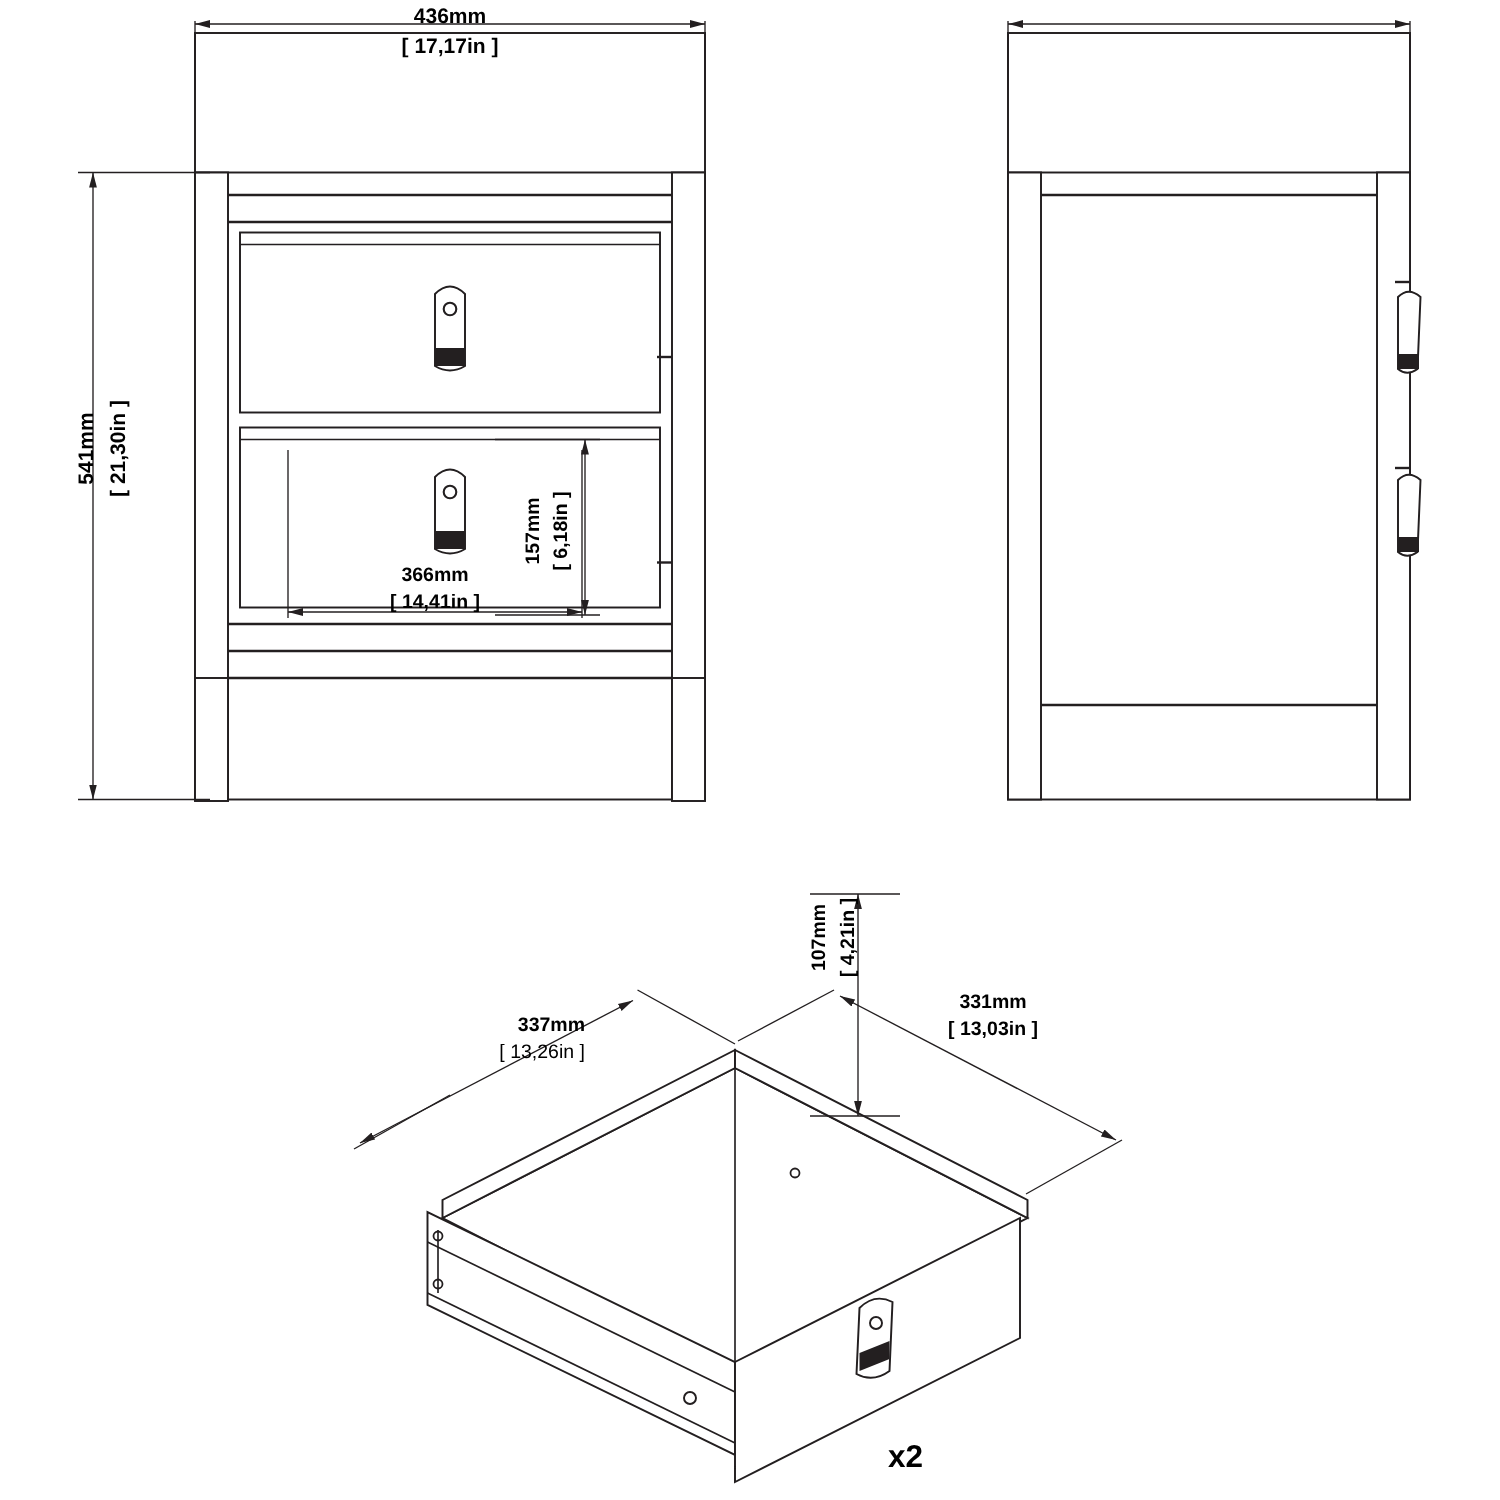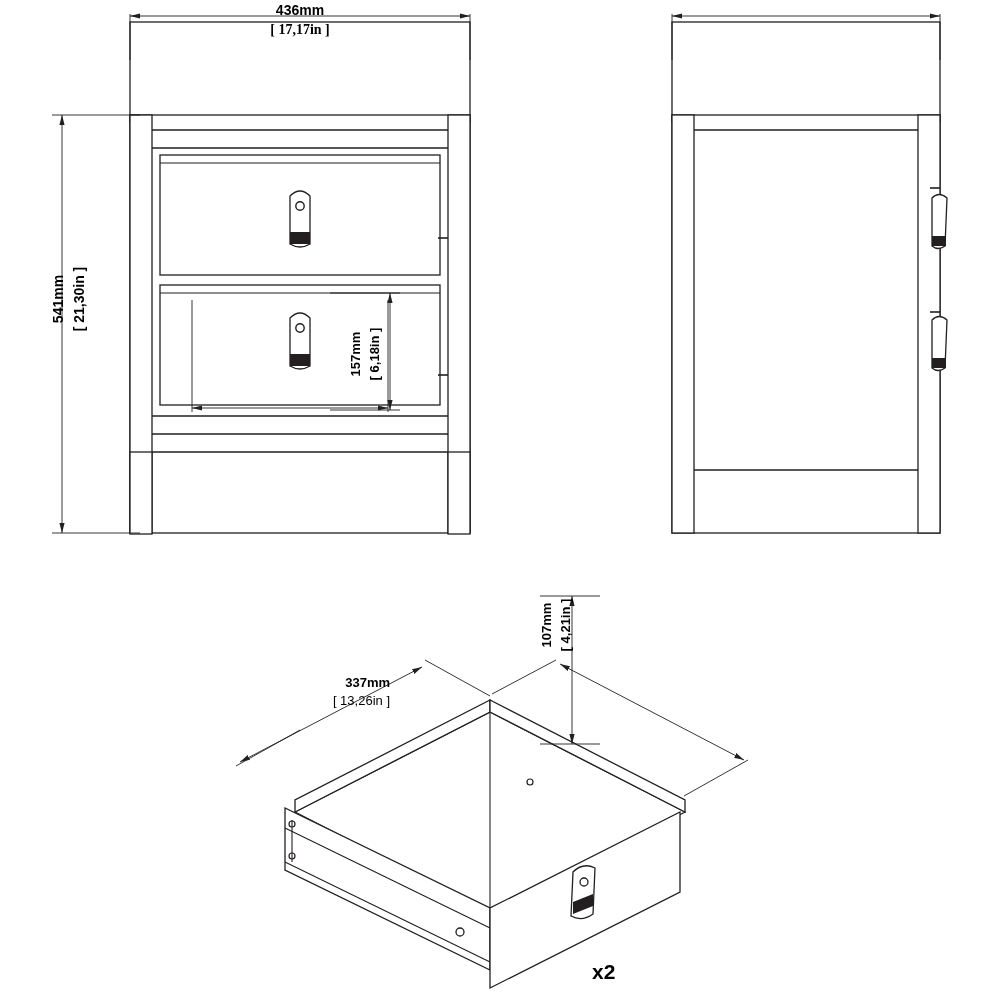--- a/index.html
+++ b/index.html
@@ -192,44 +192,52 @@
         <path class="dim" d="M540,596 L600,596"></path>
         <path class="dim" d="M540,744 L600,744"></path>
         <path class="dim" d="M572,596 L572,744" marker-start="url(#arrR)" marker-end="url(#arrL)"></path>
       </g>
     </g>
 
   </svg>
 
   <div style="position:absolute; left:230px; top:2px; width:140px; text-align:center;">
     <div style="font-size:14px; font-weight:bold;">436mm</div>
-    <div style="font-size:14px; font-weight:bold; margin-top:4px;font-family:Liberation Serif, serif;">[ 17,17in ]</div>
+    <div style="font-size:14px; font-weight:bold; margin-top:4px;">[ 17,17in ]</div>
   </div>
 
 
   <div style="position:absolute; left:-12px; top:290px; width:140px; text-align:center; transform:rotate(-90deg); transform-origin:center center;">
     <div style="font-size:14px; font-weight:bold; display:inline-block;">541mm</div>
   </div>
   <div style="position:absolute; left:9px; top:290px; width:140px; text-align:center; transform:rotate(-90deg); transform-origin:center center;">
     <div style="font-size:14px; font-weight:bold; display:inline-block;">[ 21,30in ]</div>
   </div>
 
+  <div style="position:absolute; left:220px; top:375px; width:140px; text-align:center;">
+    <div style="font-size:13px; font-weight:bold;">366mm</div>
+    <div style="font-size:13px; font-weight:bold; margin-top:3px;">[ 14,41in ]</div>
+  </div>
 
   <div style="position:absolute; left:295px; top:345px; width:120px; text-align:center; transform:rotate(-90deg); transform-origin:center center;">
     <div style="font-size:13px; font-weight:bold; display:inline-block;">157mm</div>
   </div>
   <div style="position:absolute; left:314px; top:345px; width:120px; text-align:center; transform:rotate(-90deg); transform-origin:center center;">
     <div style="font-size:13px; font-weight:bold; display:inline-block;">[ 6,18in ]</div>
   </div>
 
   <div style="position:absolute; left:250px; top:675px; width:140px; text-align:right;">
     <div style="font-size:13px; font-weight:bold;">337mm</div>
     <div style="font-size:13px; font-weight:normal; margin-top:3px;">[ 13,26in ]</div>
   </div>
 
+  <div style="position:absolute; left:592px; top:660px; width:140px; text-align:center;">
+    <div style="font-size:13px; font-weight:bold;">331mm</div>
+    <div style="font-size:13px; font-weight:bold; margin-top:3px;">[ 13,03in ]</div>
+  </div>
 
   <div style="position:absolute; left:486px; top:616px; width:120px; text-align:center; transform:rotate(-90deg); transform-origin:center center;">
     <div style="font-size:13px; font-weight:bold; display:inline-block;">107mm</div>
   </div>
   <div style="position:absolute; left:505px; top:616px; width:120px; text-align:center; transform:rotate(-90deg); transform-origin:center center;">
     <div style="font-size:13px; font-weight:bold; display:inline-block;">[ 4,21in ]</div>
   </div>
 
   <div style="position:absolute; left:592px; top:960px; width:80px; text-align:left; font-size:21px; font-weight:bold;">x2</div>
 

